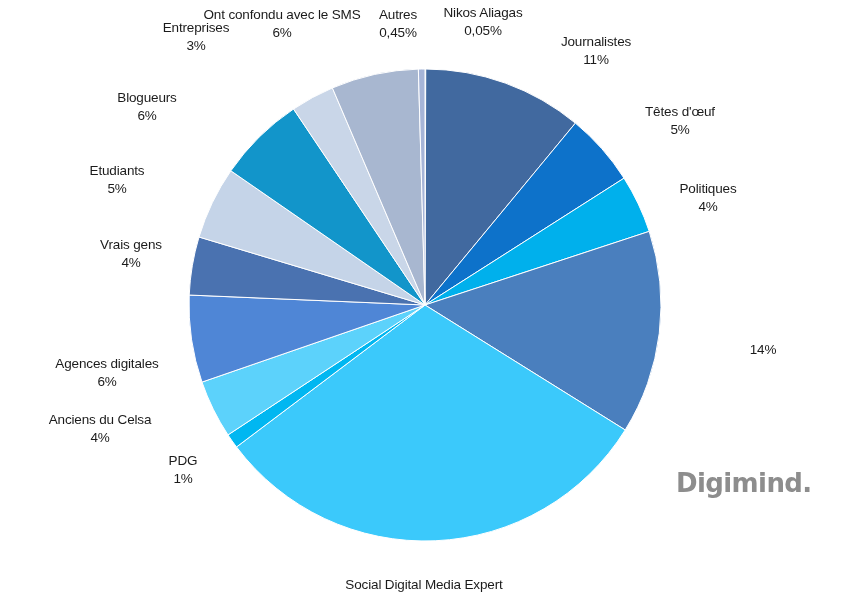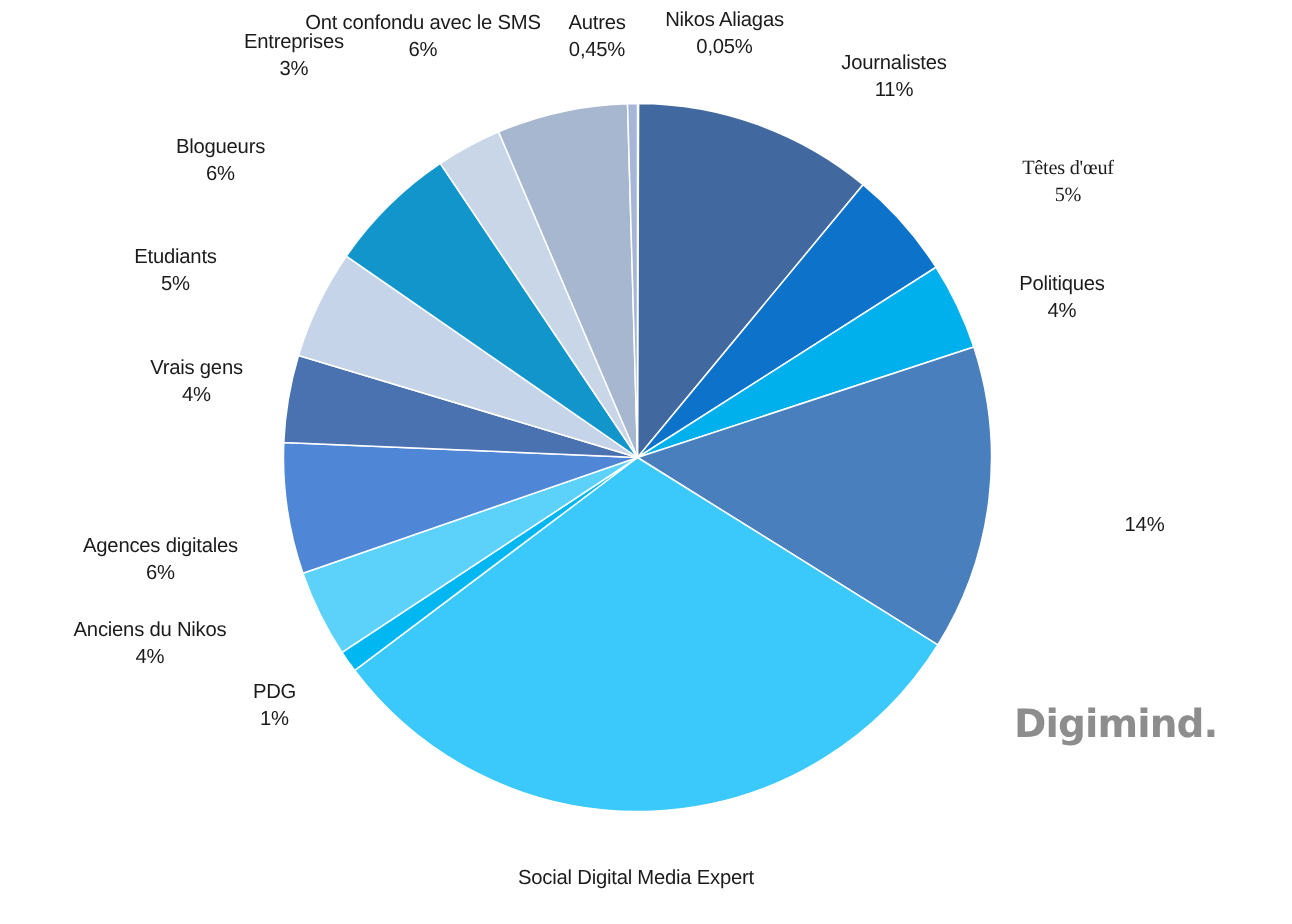--- a/index.html
+++ b/index.html
@@ -110,21 +110,21 @@
           <span class="lbl-pct">3%</span>
         </div>
         <div class="pie-label lbl-anchor" style="left: 596px; top: 33px;">
           <span class="lbl-name">Journalistes</span>
           <span class="lbl-pct">11%</span>
         </div>
         <div class="pie-label lbl-anchor" style="left: 147px; top: 89px;">
           <span class="lbl-name">Blogueurs</span>
           <span class="lbl-pct">6%</span>
         </div>
-        <div class="pie-label lbl-anchor" style="left: 712px; top: 103px; font-family: Liberation Serif, serif;">
+        <div class="pie-label lbl-anchor" style="left: 680px; top: 103px;">
           <span class="lbl-name">Têtes d'œuf</span>
           <span class="lbl-pct">5%</span>
         </div>
         <div class="pie-label lbl-anchor" style="left: 117px; top: 162px; text-align: center;">
           <span class="lbl-name">Etudiants</span>
           <span class="lbl-pct">5%</span>
         </div>
         <div class="pie-label lbl-anchor" style="left: 708px; top: 180px;">
           <span class="lbl-name">Politiques</span>
           <span class="lbl-pct">4%</span>
@@ -134,21 +134,21 @@
           <span class="lbl-pct">4%</span>
         </div>
         <div class="pie-label lbl-anchor" style="left: 107px; top: 355px;">
           <span class="lbl-name">Agences digitales</span>
           <span class="lbl-pct">6%</span>
         </div>
         <div class="pie-label lbl-anchor" style="left: 763px; top: 341px;">
           <span class="lbl-pct">14%</span>
         </div>
         <div class="pie-label lbl-anchor" style="left: 100px; top: 411px;">
-          <span class="lbl-name">Anciens du Nikos</span>
+          <span class="lbl-name">Anciens du Celsa</span>
           <span class="lbl-pct">4%</span>
         </div>
         <div class="pie-label lbl-anchor" style="left: 183px; top: 452px;">
           <span class="lbl-name">PDG</span>
           <span class="lbl-pct">1%</span>
         </div>
         <div class="pie-label lbl-anchor" style="left: 424px; top: 576px;">
           <span class="lbl-name">Social Digital Media Expert</span>
         </div>
       </div>

